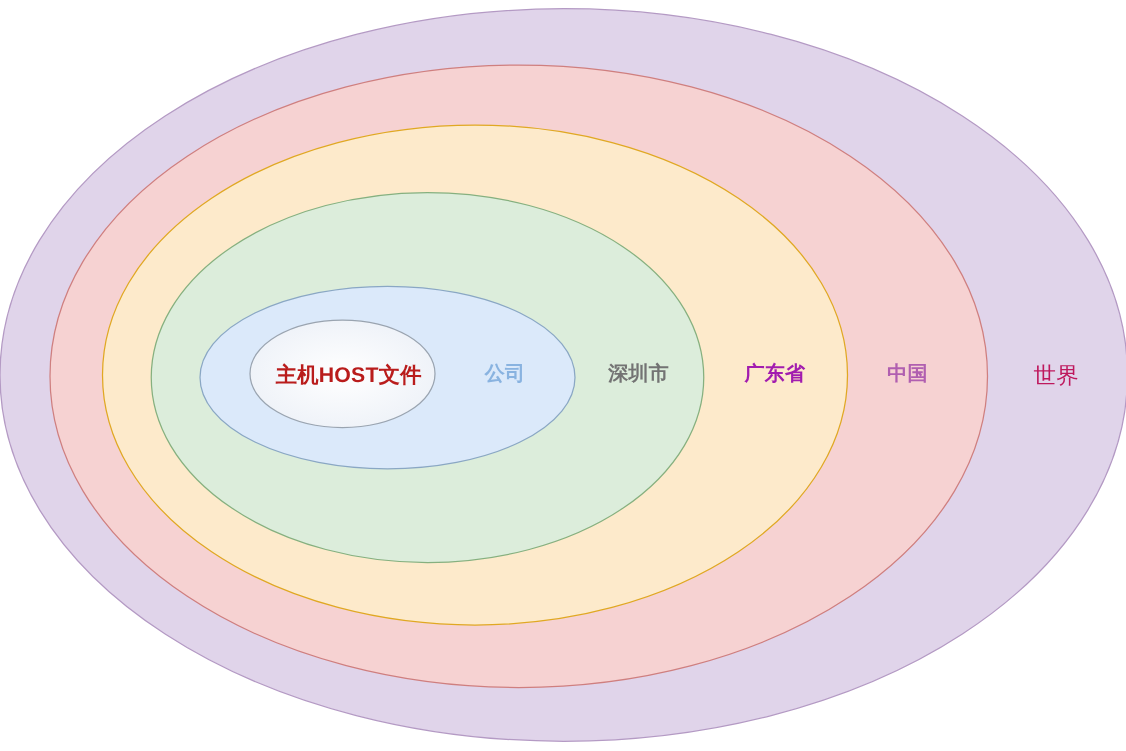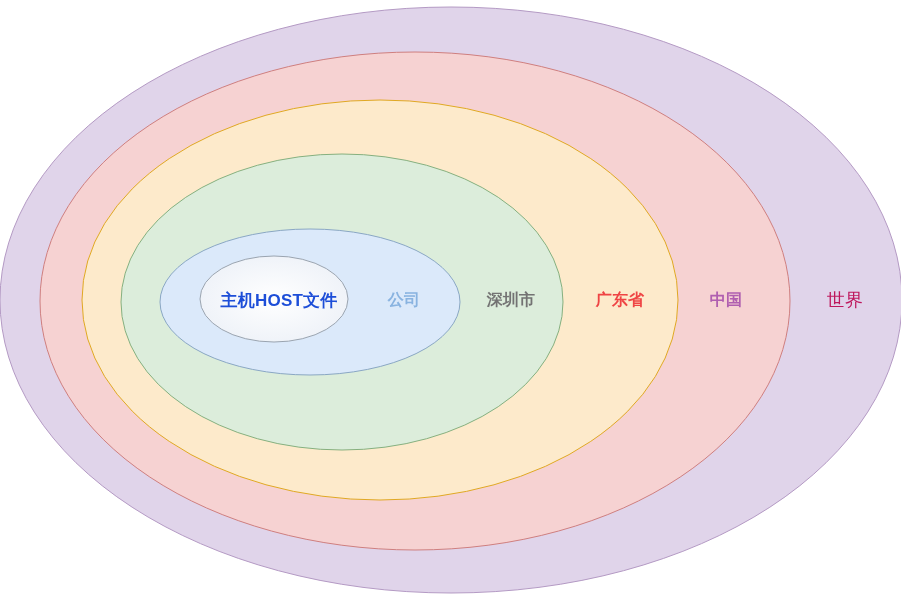--- a/index.html
+++ b/index.html
@@ -61,21 +61,21 @@
     <ellipse cx="380" cy="300" rx="298" ry="200" fill="#fdeacb" stroke="#e0a823" stroke-width="1"></ellipse>
     <ellipse cx="342" cy="302" rx="221" ry="148" fill="#dceddb" stroke="#86b07f" stroke-width="1"></ellipse>
     <ellipse cx="310" cy="302" rx="150" ry="73" fill="#dbe9fa" stroke="#8aa7c4" stroke-width="1"></ellipse>
     <ellipse cx="274" cy="299" rx="74" ry="43" fill="url(#innerGlow)" stroke="#9aa4b0" stroke-width="1"></ellipse>
   </svg>
 
   <span class="ellipse-label label-normal" style="left: 845px; top: 300px; color: #be185d; font-size: 18px; font-weight: 400;">世界</span>
 
   <span class="ellipse-label label-bold" style="left: 726px; top: 300px; color: rgb(176, 95, 176); font-size: 16px; font-weight: 700;">中国</span>
 
-  <span class="ellipse-label label-bold" style="left: 620px; top: 300px; color: #ef4444; font-size: 16px; font-weight: 700;">广东省</span>
+  <span class="ellipse-label label-bold" style="left: 620px; top: 300px; color: #a21caf; font-size: 16px; font-weight: 700;">广东省</span>
 
   <span class="ellipse-label label-bold" style="left: 511px; top: 300px; color: #737373; font-size: 16px; font-weight: 700;">深圳市</span>
 
   <span class="ellipse-label label-bold" style="left: 404px; top: 300px; color: rgb(137, 179, 224); font-size: 16px; font-weight: 700;">公司</span>
 
-  <span class="ellipse-label label-bold" style="left: 279px; top: 300px; color: #1d4ed8; font-size: 17px; font-weight: 700;">主机HOST文件</span>
+  <span class="ellipse-label label-bold" style="left: 279px; top: 300px; color: #b91c1c; font-size: 17px; font-weight: 700;">主机HOST文件</span>
 
 </div>
 
 </body></html>

